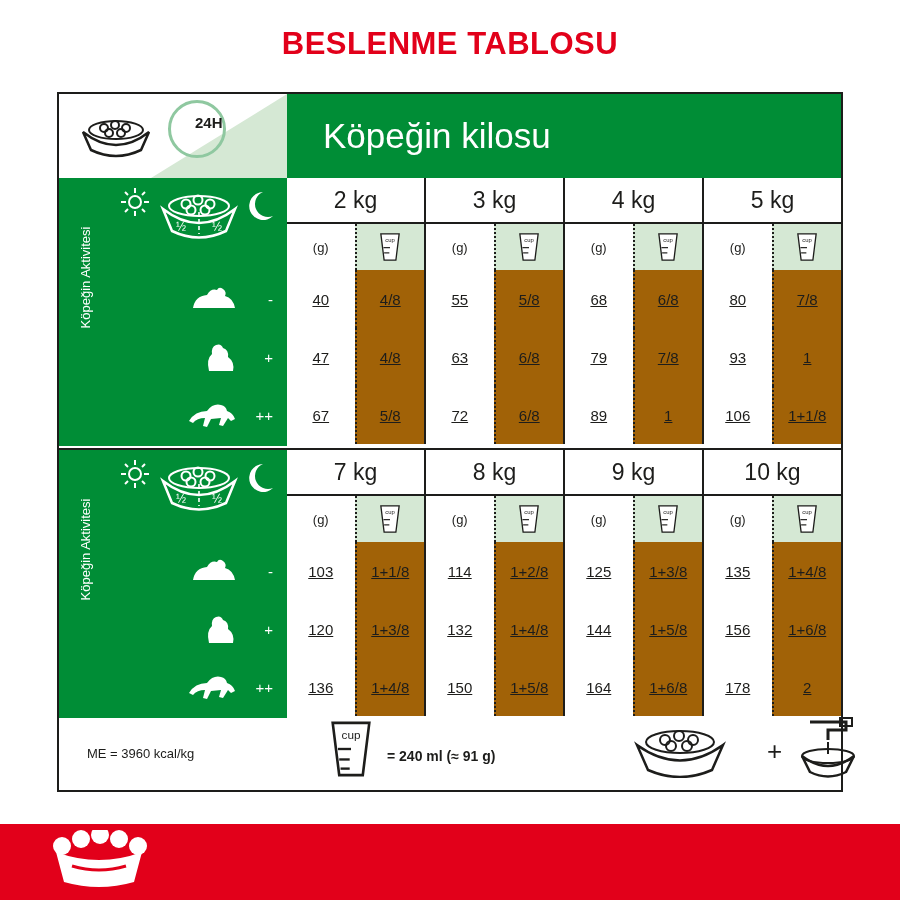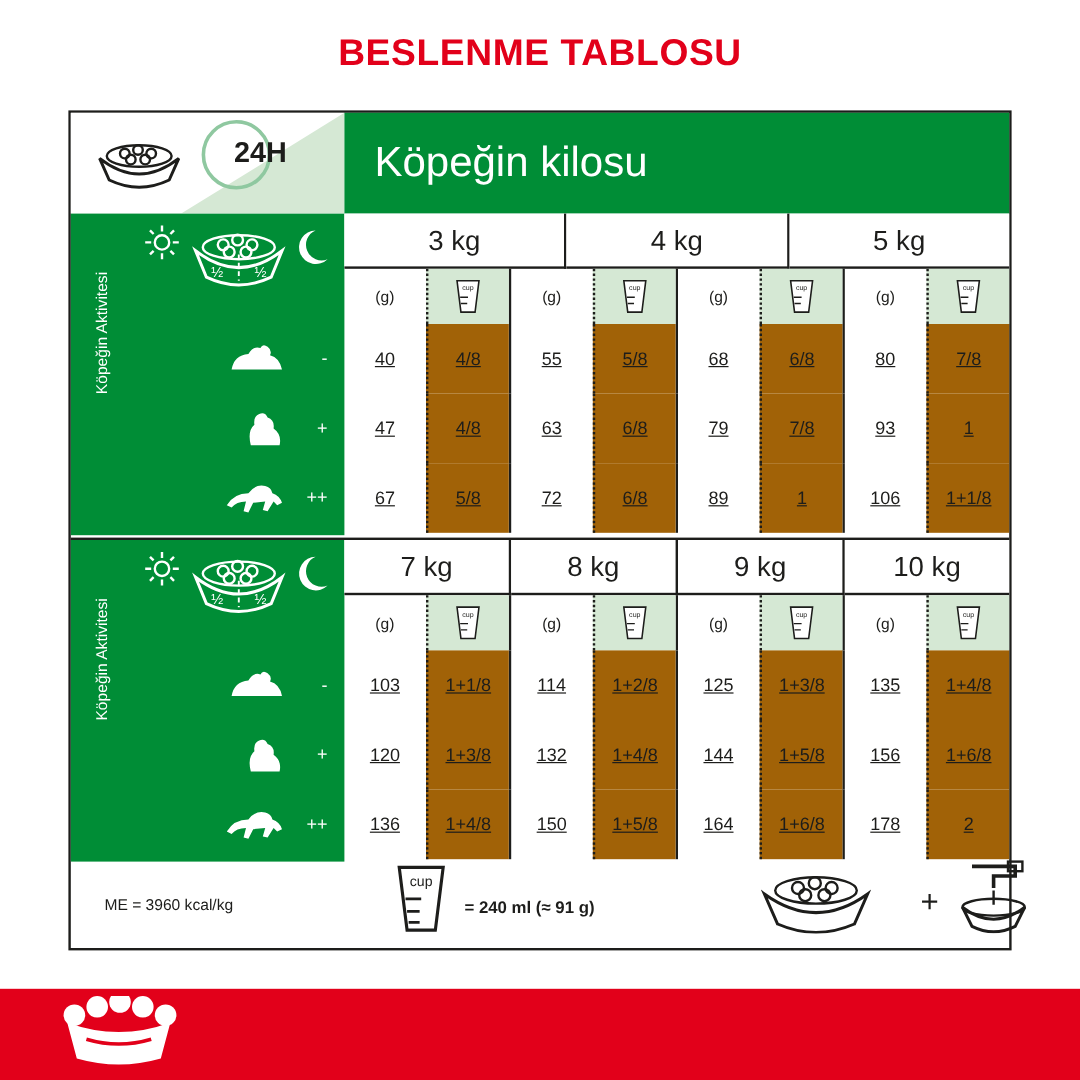--- a/index.html
+++ b/index.html
@@ -39,25 +39,25 @@
     position:absolute; left:92px; top:0; width:136px; height:84px;
     background:#d5e8d4;
     clip-path:polygon(100% 0, 100% 100%, 0 100%);
   }
   .hdr-right {
     position:absolute; left:228px; top:0; right:0; height:84px;
     background:#008d36;
     display:flex; align-items:center;
   }
   .hdr-right .big {
-    color:#fff; font-size:35px; margin-left:25px; font-weight:400;
+    color:#fff; font-size:35px; margin-left:36px; font-weight:400;
   }
   .badge24 {
     position:absolute; left:136px; top:20px;
-    font-size:24px; font-weight:bold; color:#1d1d1b;
+    font-size:15px; font-weight:bold; color:#1d1d1b;
   }
   .clockring {
     position:absolute; left:109px; top:6px; width:58px; height:58px;
     border:3px solid #8fc8a0; border-radius:50%;
   }
   .cup-hdr { position:absolute; left:238px; top:16px; }
 
   
   .section { position:absolute; left:0; width:100%; }
   .sec1 { top:84px; height:268px; }
@@ -208,20 +208,21 @@
           <path d="M46 25 q36 28 72 0 l-9 22 q-27 13 -54 0 z" fill="none" stroke="#ffffff" stroke-width="2.5"></path>
           <line x1="82" y1="28" x2="82" y2="50" stroke="#ffffff" stroke-width="1.6" stroke-dasharray="4 3"></line>
           <text x="64" y="47" font-size="12" fill="#ffffff" text-anchor="middle" font-family="Liberation Sans, sans-serif">½</text>
           <text x="100" y="47" font-size="12" fill="#ffffff" text-anchor="middle" font-family="Liberation Sans, sans-serif">½</text>
         </svg>
         <div class="vlabel">Köpeğin Aktivitesi</div>
       </div>
 
       <div class="sec-right">
         <div class="wrow">
+          <div class="wcell">2 kg</div>
           <div class="wcell">3 kg</div>
           <div class="wcell">4 kg</div>
           <div class="wcell">5 kg</div>
         </div>
 
         <div class="urow">
           <div class="ugroup">
             <div class="ug">(g)</div>
             <div class="ug shade">
               <svg width="28" height="34" viewBox="0 0 40 52">

